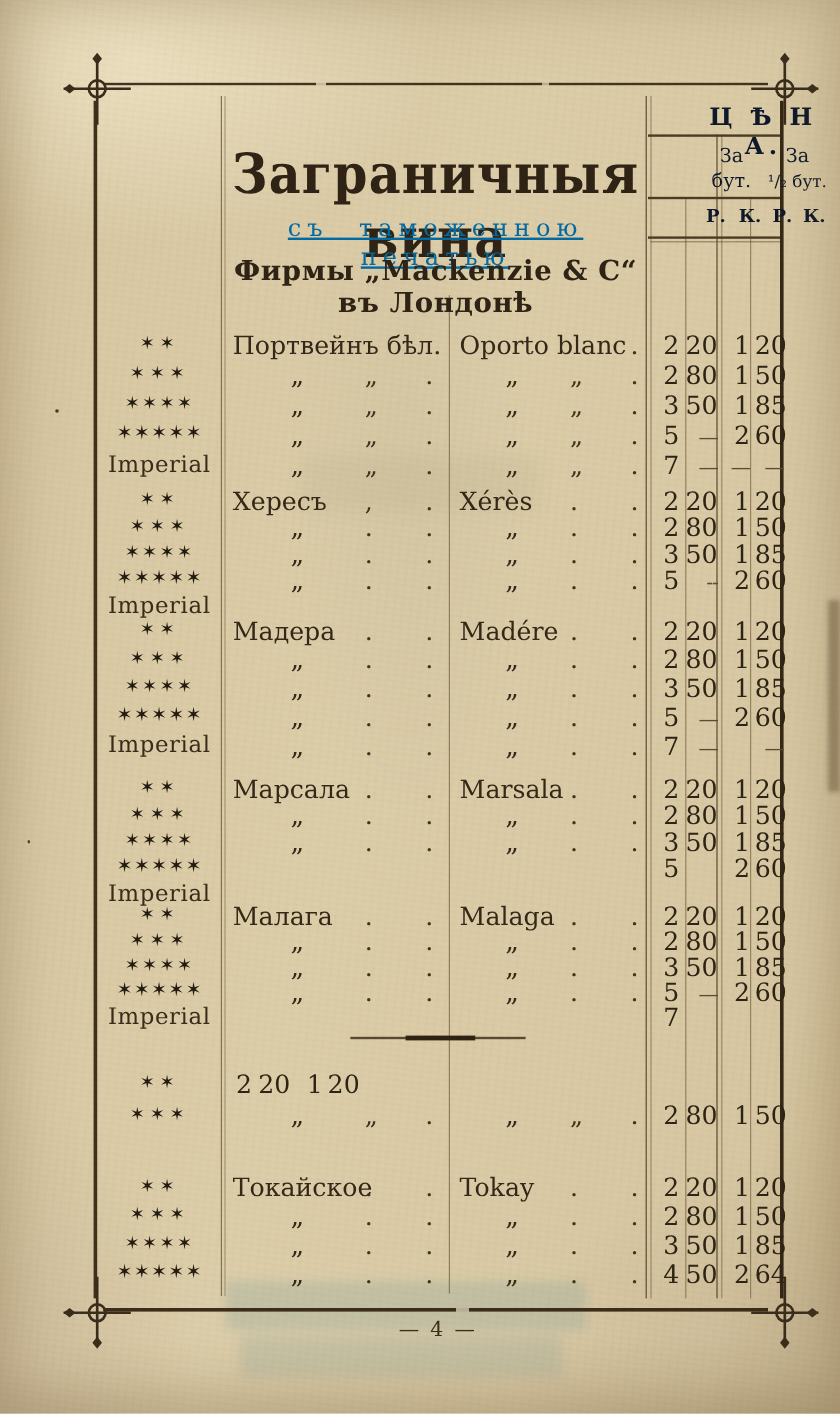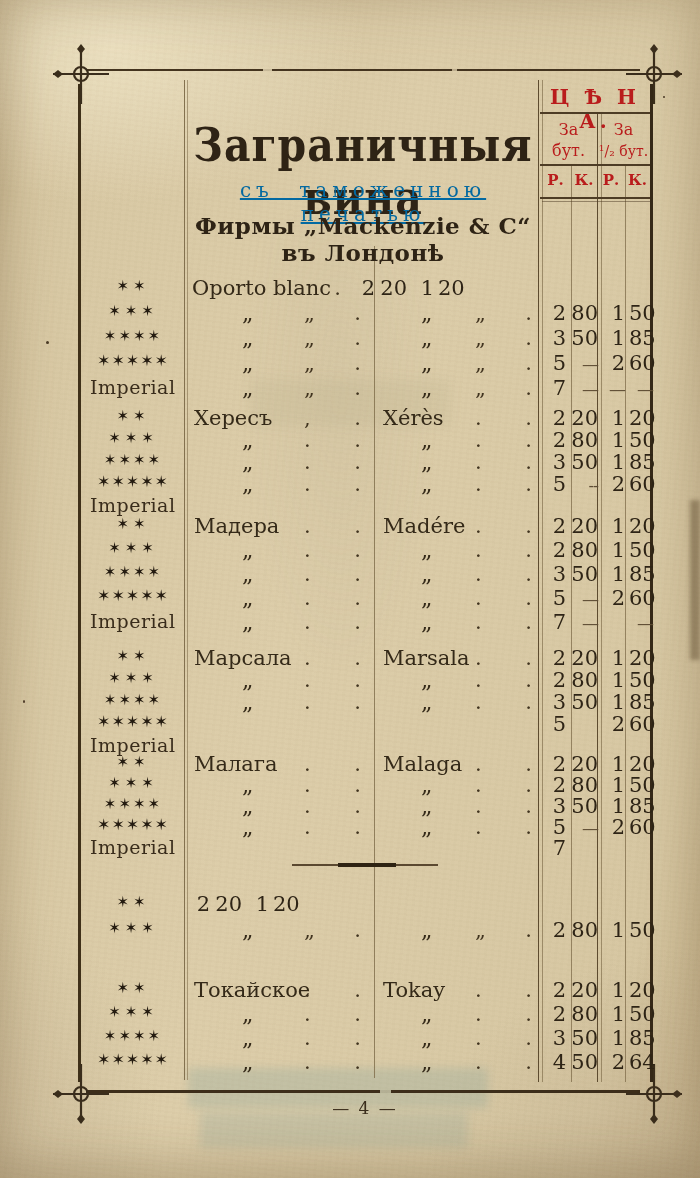--- a/index.html
+++ b/index.html
@@ -56,21 +56,21 @@
   .rm-bl{left:51px;top:1062px;transform:scaleY(-1);}
   .rm-br{left:624px;top:1062px;transform:scale(-1,-1);}
 
   
   .hdr{position:absolute;left:185px;width:356px;text-align:center;color:#2e2315;}
   .title{top:118px;font-size:41px;font-weight:bold;letter-spacing:1px;transform:scaleY(1.12);transform-origin:top;}
   .subtitle{top:178px;font-size:20px;letter-spacing:5px;word-spacing:14px;color:#0369a1;text-decoration:underline;}
   .firm{top:212px;font-size:23px;font-weight:bold;letter-spacing:.5px;color:#2e2315;}
 
   
-  .ph{position:absolute;color:#b91c1c;text-align:center;}
+  .ph{position:absolute;color:#0f172a;text-align:center;padding-left:41px;}
   .ph-title{left:540px;top:85px;width:110px;font-size:20px;letter-spacing:4px;font-weight:bold;}
   .ph-rule{position:absolute;background:#4d3c25;height:1.5px;}
   .ph-r1{left:540px;top:112px;width:110px;}
   .ph-r2{left:540px;top:164px;width:110px;}
   .ph-r3{left:540px;top:197px;width:110px;height:2px;}
   .ph-r4{left:542px;top:201px;width:108px;height:1px;opacity:.5;}
   .ph-bot{left:540px;top:119px;width:57px;font-size:16px;line-height:21px;}
   .ph-half{left:597px;top:119px;width:53px;font-size:16px;line-height:21px;}
   .ph-half .fr{font-size:14px;}
   .ph-rk{top:171px;font-size:15px;font-weight:bold;}
@@ -201,20 +201,23 @@
 <div class="ph ph-rk rk4">К.</div>
 <div class="ph-rule ph-r3"></div>
 <div class="ph-rule ph-r4"></div>
 
 <div class="divider"></div>
 
 <div id="rows">
     <div class="group" style="top: 276px;">
       <div class="row" style="height: 25px;">
         <div class="c-mark"><span class="stars st2">✶✶</span></div>
+        <div class="c-ru">
+          <span class="nm na">Портвейнъ бѣл.</span>
+        </div>
         <div class="c-lat">
           <span class="nm na">Oporto blanc</span>
           <span class="nm nc lead">.</span>
         </div>
         <div class="pc p0"><span class="num">2</span></div>
         <div class="pc p1"><span class="num">20</span></div>
         <div class="pc p2"><span class="num">1</span></div>
         <div class="pc p3"><span class="num">20</span></div>
       </div>
       <div class="row" style="height: 25px;">

